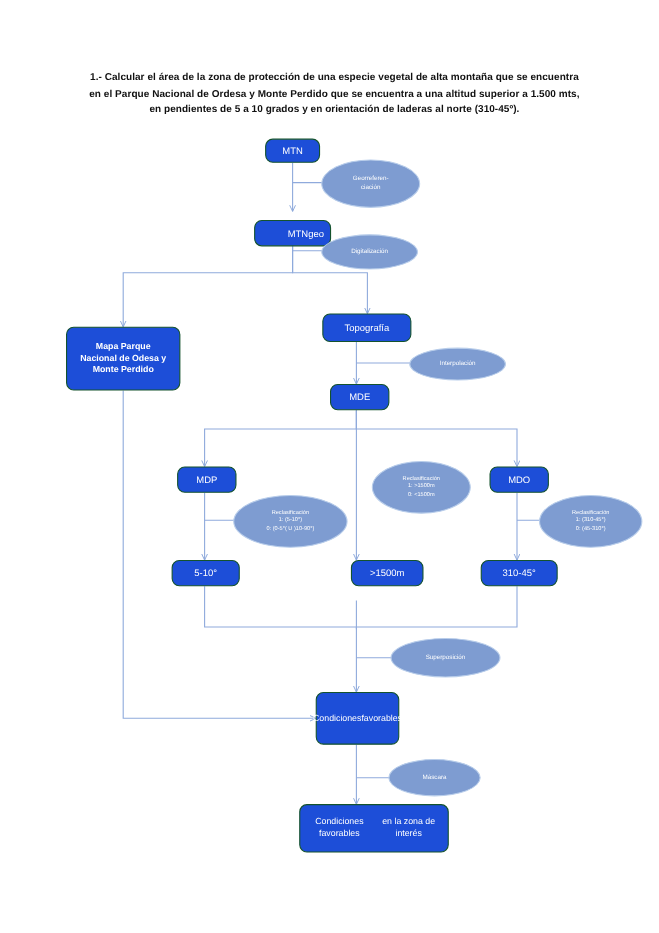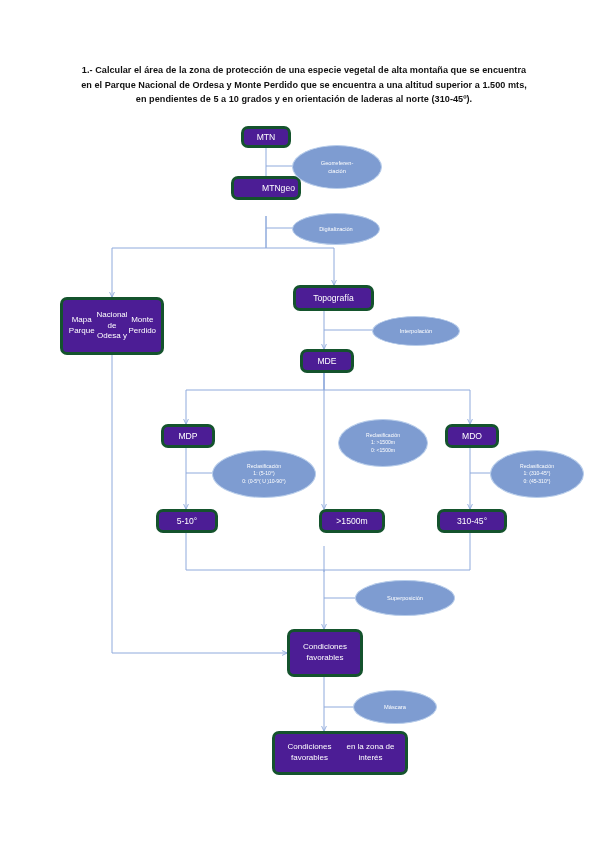--- a/index.html
+++ b/index.html
@@ -17,22 +17,22 @@
     letter-spacing:0.005em;text-align:center;
   }
 
   
   #wires{position:absolute;left:0;top:0;width:599px;height:848px;}
 
   
   .node{
     position:absolute;box-sizing:border-box;
     display:flex;align-items:center;justify-content:center;text-align:center;
-    color:#ffffff;background:#4c1d95;
-    border:3px solid #14532d;
+    color:#ffffff;background:#1d4ed8;
+    border:1px solid #14532d;
     border-radius:7px;
     padding:2px 4px;
     z-index:3;
   }
   .node span{display:block;width:100%;}
 
   .ellipse{
     position:absolute;box-sizing:border-box;
     display:flex;align-items:center;justify-content:center;text-align:center;
     color:#ffffff;background:#7e9cd1;
@@ -101,25 +101,25 @@
       <path d="M470,473 L498,473"></path>
       <path d="M324,598 L360,598"></path>
       <path d="M324,707 L358,707"></path>
     </g>
   </svg>
 
   <div class="node t11" style="left:241px;top:126px;width:50px;height:22px;">
     <span>MTN</span>
   </div>
 
-  <div class="node t11" style="left:231px;top:176px;width:70px;height:24px;padding-left:28px;">
+  <div class="node t11" style="left:231px;top:200px;width:70px;height:24px;padding-left:28px;">
     <span>MTNgeo</span>
   </div>
 
-  <div class="node t10" style="left:60px;top:297px;width:104px;height:58px;flex-direction:row;">
+  <div class="node t10" style="left:60px;top:297px;width:104px;height:58px;flex-direction:column;font-weight:bold;">
     <span>Mapa Parque</span>
     <span>Nacional de Odesa y</span>
     <span>Monte Perdido</span>
   </div>
 
   <div class="node t11" style="left:293px;top:285px;width:81px;height:26px;">
     <span>Topografía</span>
   </div>
 
   <div class="node t11" style="left:300px;top:349px;width:54px;height:24px;">
@@ -139,21 +139,21 @@
   </div>
 
   <div class="node t11" style="left:291px;top:509px;width:66px;height:24px;margin-left:28px;">
     <span>&gt;1500m</span>
   </div>
 
   <div class="node t11" style="left:437px;top:509px;width:70px;height:24px;">
     <span>310-45°</span>
   </div>
 
-  <div class="node t10" style="left:287px;top:629px;width:76px;height:48px;flex-direction:column;">
+  <div class="node t10" style="left:287px;top:629px;width:76px;height:48px;flex-direction:row;">
     <span>Condiciones</span>
     <span>favorables</span>
   </div>
 
   <div class="node t10" style="left:272px;top:731px;width:136px;height:44px;flex-direction:row;">
     <span>Condiciones favorables</span>
     <span>en la zona de interés</span>
   </div>
 
   <div class="ellipse t75" style="left:292px;top:145px;width:90px;height:44px;flex-direction:column;">

